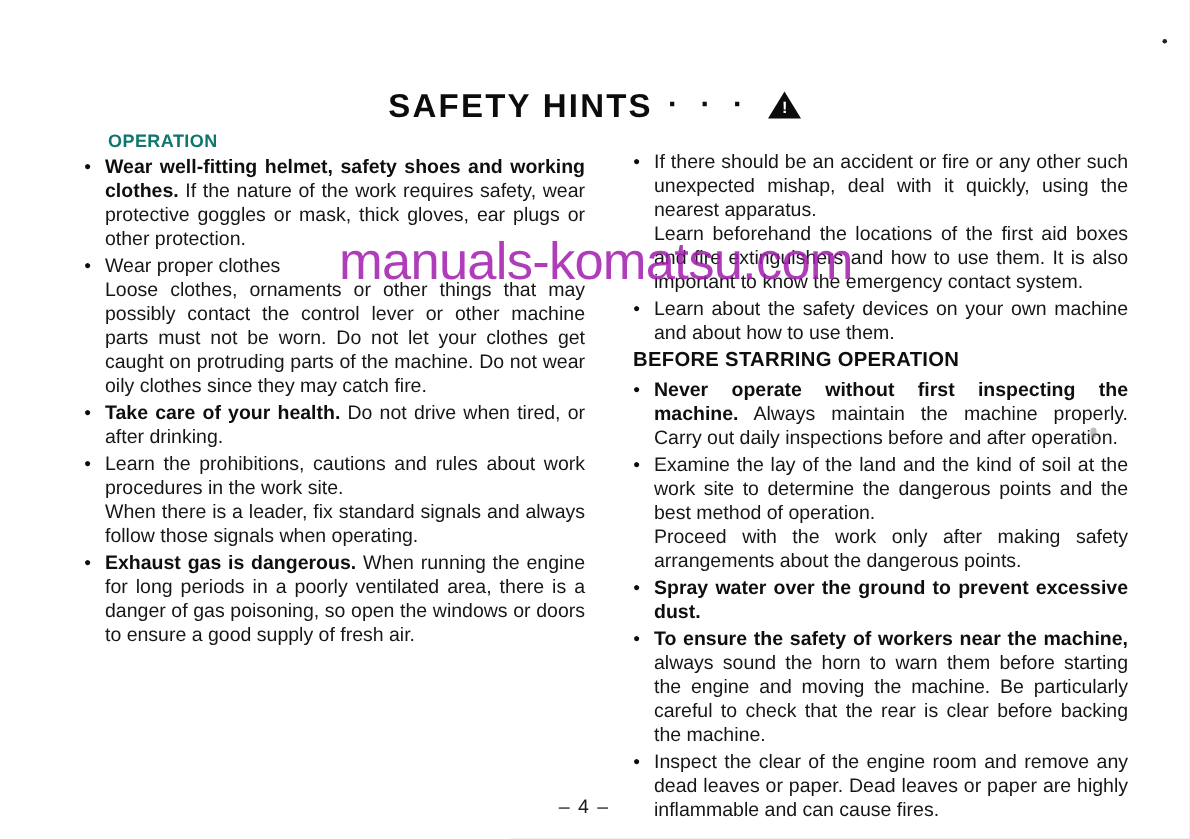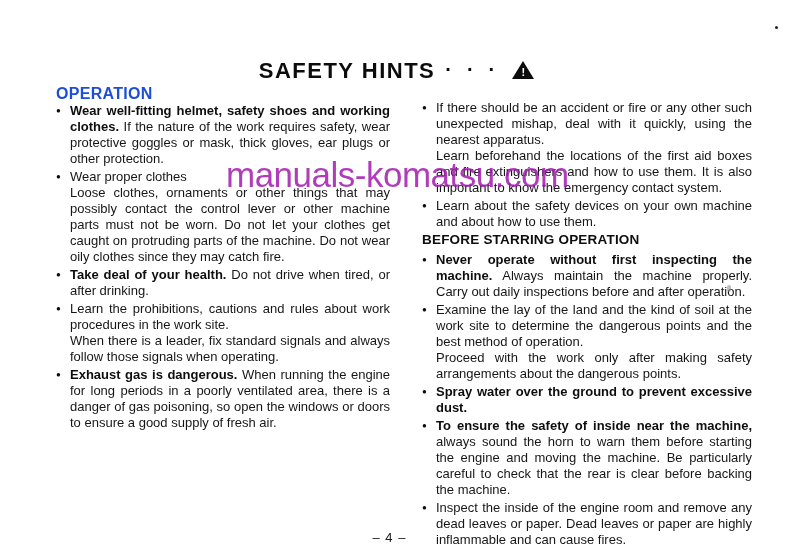--- a/index.html
+++ b/index.html
@@ -34,22 +34,22 @@
   }
   .warn-bang{
     position:absolute;left:0;right:0;top:5px;text-align:center;
     color:#ffffff;font-size:11px;font-weight:bold;line-height:13px;
   }
   
   .col{position:absolute;}
   .col-left{left:56px;top:86px;width:334px;}
   .col-right{left:422px;top:100px;width:330px;}
   .h-section{
-    font-size:16px;font-weight:bold;letter-spacing:.3px;color:#1d4ed8;
-    margin:0 0 1px 0;line-height:16px;
+    font-size:12px;font-weight:bold;letter-spacing:.3px;color:#0f766e;
+    margin:0 0 1px 16px;line-height:16px;
   }
   .h-sub{
     font-size:13.5px;font-weight:bold;letter-spacing:.3px;color:#0e0e0e;
     margin:0 0 3px 2px;line-height:16px;
   }
   .h-right{
     font-size:13.5px;font-weight:bold;letter-spacing:.2px;color:#0e0e0e;
     margin:0 0 4px 0;line-height:16px;
   }
   .bullet-row{display:flex;margin:0 0 2px 0;}
@@ -93,21 +93,21 @@
           <span class="bullet-marker">●</span>
           <div class="bullet-text"><b>Wear well-fitting helmet, safety shoes and working clothes.</b><span> If the nature of the work requires safety, wear protective goggles or mask, thick gloves, ear plugs or other protection.</span></div>
         </div>
         <div class="bullet-row">
           <span class="bullet-marker">●</span>
           <div class="bullet-text"><span>Wear proper clothes
 Loose clothes, ornaments or other things that may possibly contact the control lever or other machine parts must not be worn. Do not let your clothes get caught on protruding parts of the machine. Do not wear oily clothes since they may catch fire.</span></div>
         </div>
         <div class="bullet-row">
           <span class="bullet-marker">●</span>
-          <div class="bullet-text"><b>Take deal of your health.</b><span> Do not drive when tired, or after drinking.</span></div>
+          <div class="bullet-text"><b>Take care of your health.</b><span> Do not drive when tired, or after drinking.</span></div>
         </div>
         <div class="bullet-row">
           <span class="bullet-marker">●</span>
           <div class="bullet-text"><span>Learn the prohibitions, cautions and rules about work procedures in the work site.
 When there is a leader, fix standard signals and always follow those signals when operating.</span></div>
         </div>
         <div class="bullet-row">
           <span class="bullet-marker">●</span>
           <div class="bullet-text"><b>Exhaust gas is dangerous.</b><span> When running the engine for long periods in a poorly ventilated area, there is a danger of gas poisoning, so open the windows or doors to ensure a good supply of fresh air.</span></div>
         </div>
@@ -136,25 +136,25 @@
           <span class="bullet-marker">●</span>
           <div class="bullet-text"><span>Examine the lay of the land and the kind of soil at the work site to determine the dangerous points and the best method of operation.
 Proceed with the work only after making safety arrangements about the dangerous points.</span></div>
         </div>
         <div class="bullet-row">
           <span class="bullet-marker">●</span>
           <div class="bullet-text"><b>Spray water over the ground to prevent excessive dust.</b></div>
         </div>
         <div class="bullet-row">
           <span class="bullet-marker">●</span>
-          <div class="bullet-text"><b>To ensure the safety of inside near the machine,</b><span> always sound the horn to warn them before starting the engine and moving the machine. Be particularly careful to check that the rear is clear before backing the machine.</span></div>
+          <div class="bullet-text"><b>To ensure the safety of workers near the machine,</b><span> always sound the horn to warn them before starting the engine and moving the machine. Be particularly careful to check that the rear is clear before backing the machine.</span></div>
         </div>
         <div class="bullet-row">
           <span class="bullet-marker">●</span>
-          <div class="bullet-text"><span>Inspect the inside of the engine room and remove any dead leaves or paper. Dead leaves or paper are highly inflammable and can cause fires.</span></div>
+          <div class="bullet-text"><span>Inspect the clear of the engine room and remove any dead leaves or paper. Dead leaves or paper are highly inflammable and can cause fires.</span></div>
         </div>
       </div>
   </div>
 
   <div class="watermark">manuals-komatsu.com</div>
 
   <div class="page-number">– 4 –</div>
 
   <i class="speck-a"></i>
   <i class="speck-b"></i>

